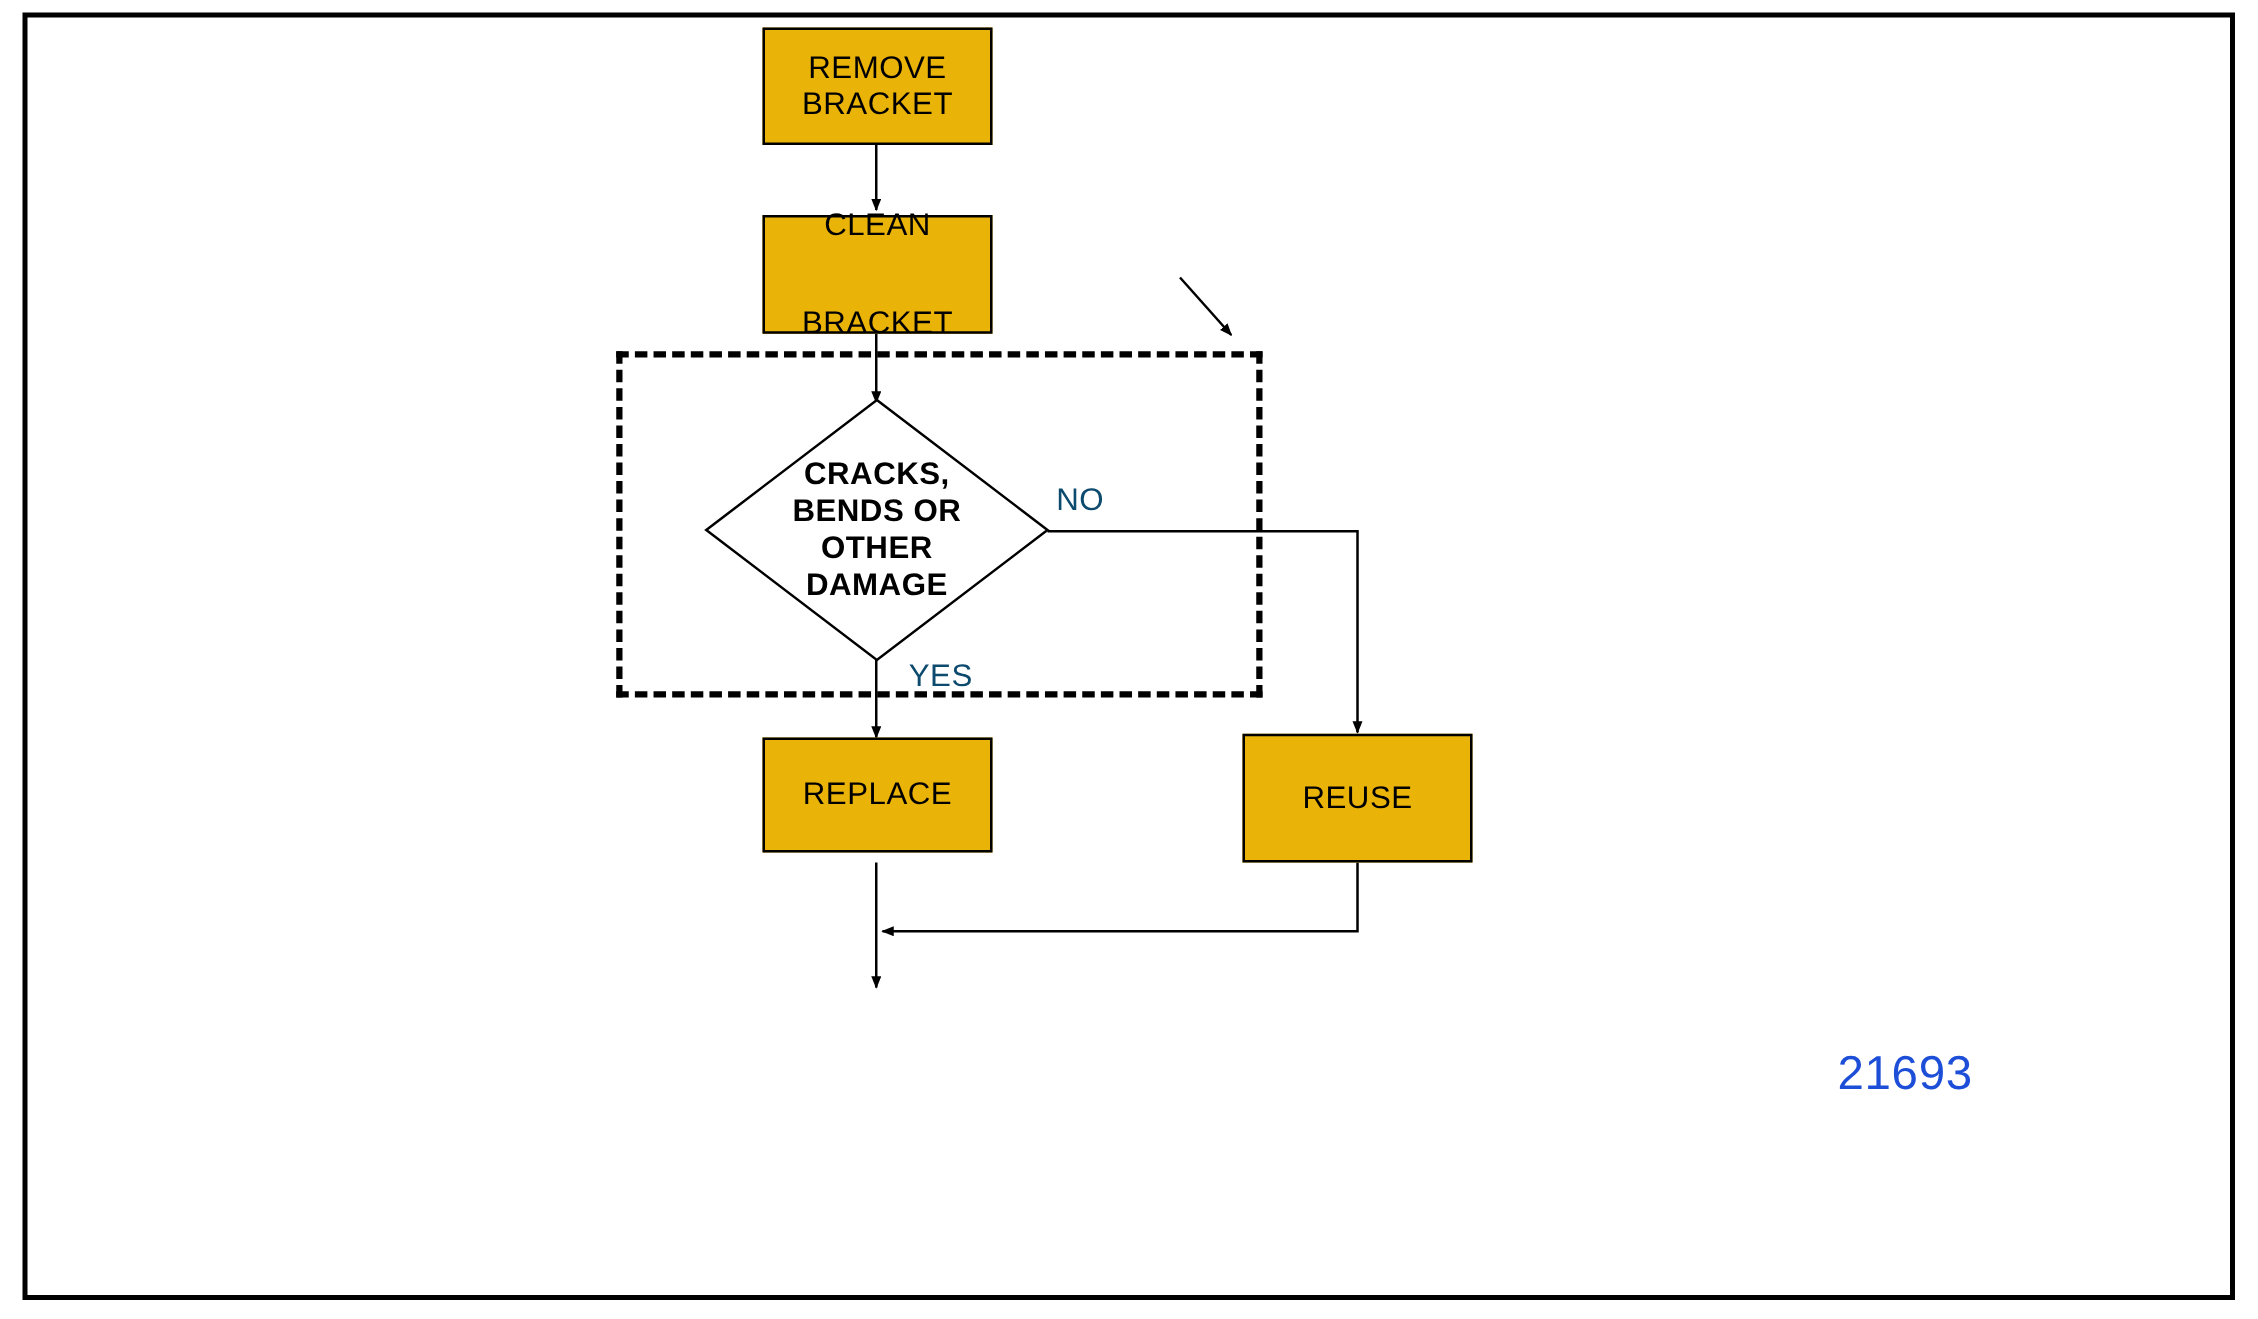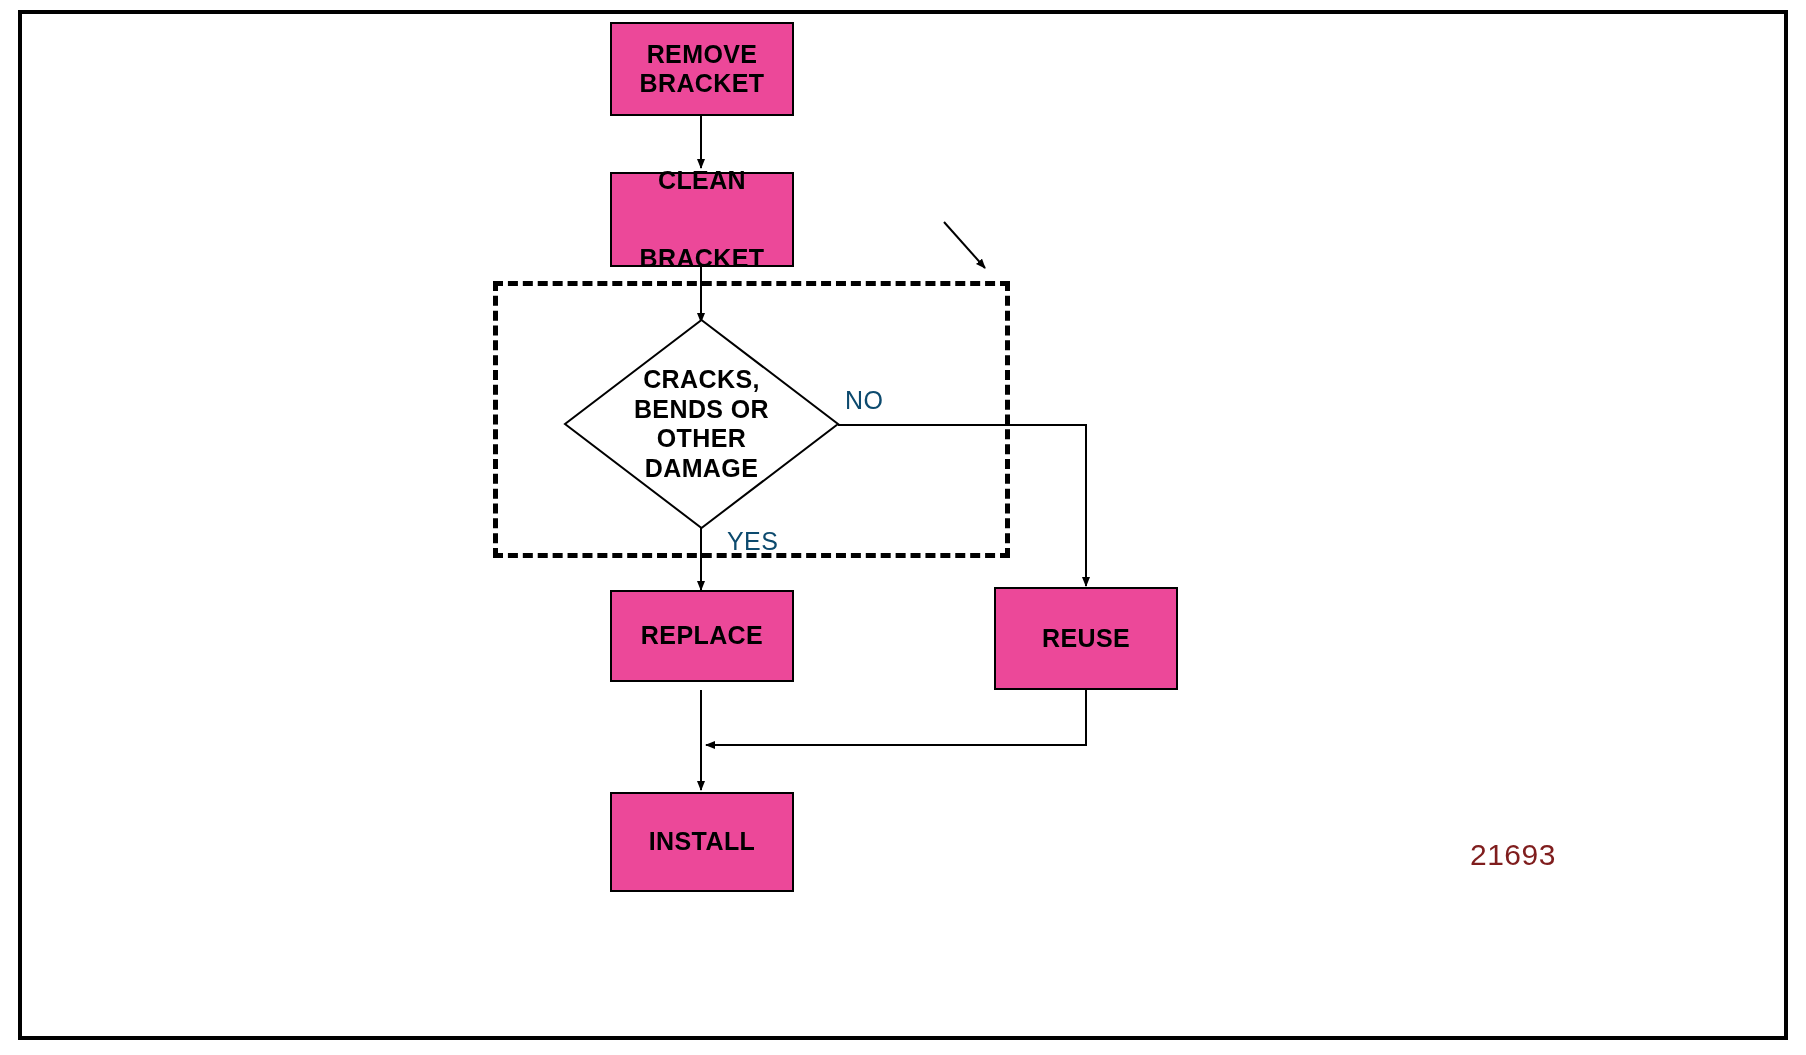--- a/index.html
+++ b/index.html
@@ -24,30 +24,29 @@
     top: 10px;
     width: 1770px;
     height: 1030px;
     border: 4px solid #000000;
     box-sizing: border-box;
   }
   .node {
     position: absolute;
     box-sizing: border-box;
     border: 2px solid #000000;
-    background: #ec4899;
+    background: #eab308;
     display: flex;
     align-items: center;
     justify-content: center;
     text-align: center;
     font-size: 25px;
     line-height: 1.18;
     color: #000000;
     letter-spacing: 0.4px;
-    font-weight: bold;
   }
   .node span { display: block; }
 
   .diamond-wrap {
     position: absolute;
     font-weight: bold;
   }
   .diamond-wrap svg {
     position: absolute;
     left: 0;
@@ -89,22 +88,22 @@
   .callout-text {
     position: absolute;
     font-size: 26px;
     color: #000000;
     letter-spacing: 0.5px;
     white-space: nowrap;
   }
 
   .fig-number {
     position: absolute;
-    font-size: 30px;
-    color: #7f1d1d;
+    font-size: 38px;
+    color: #1d4ed8;
     letter-spacing: 0.5px;
   }
 
   #connectors {
     position: absolute;
     left: 0;
     top: 0;
     width: 1806px;
     height: 1055px;
     pointer-events: none;
@@ -169,19 +168,16 @@
   <div class="edge-label" style="left:727px; top:527px;">YES</div>
 
   <div class="node" style="left:610px; top:590px; width:184px; height:92px;">
     <span>REPLACE</span>
   </div>
 
   <div class="node" style="left:994px; top:587px; width:184px; height:103px;text-align:right;">
     <span>REUSE</span>
   </div>
 
-  <div class="node" style="left:610px; top:792px; width:184px; height:100px;">
-    <span>INSTALL</span>
-  </div>
 
   <div class="fig-number" style="left:1470px; top:838px;">21693</div>
 
 </div>
 
 </body></html>

